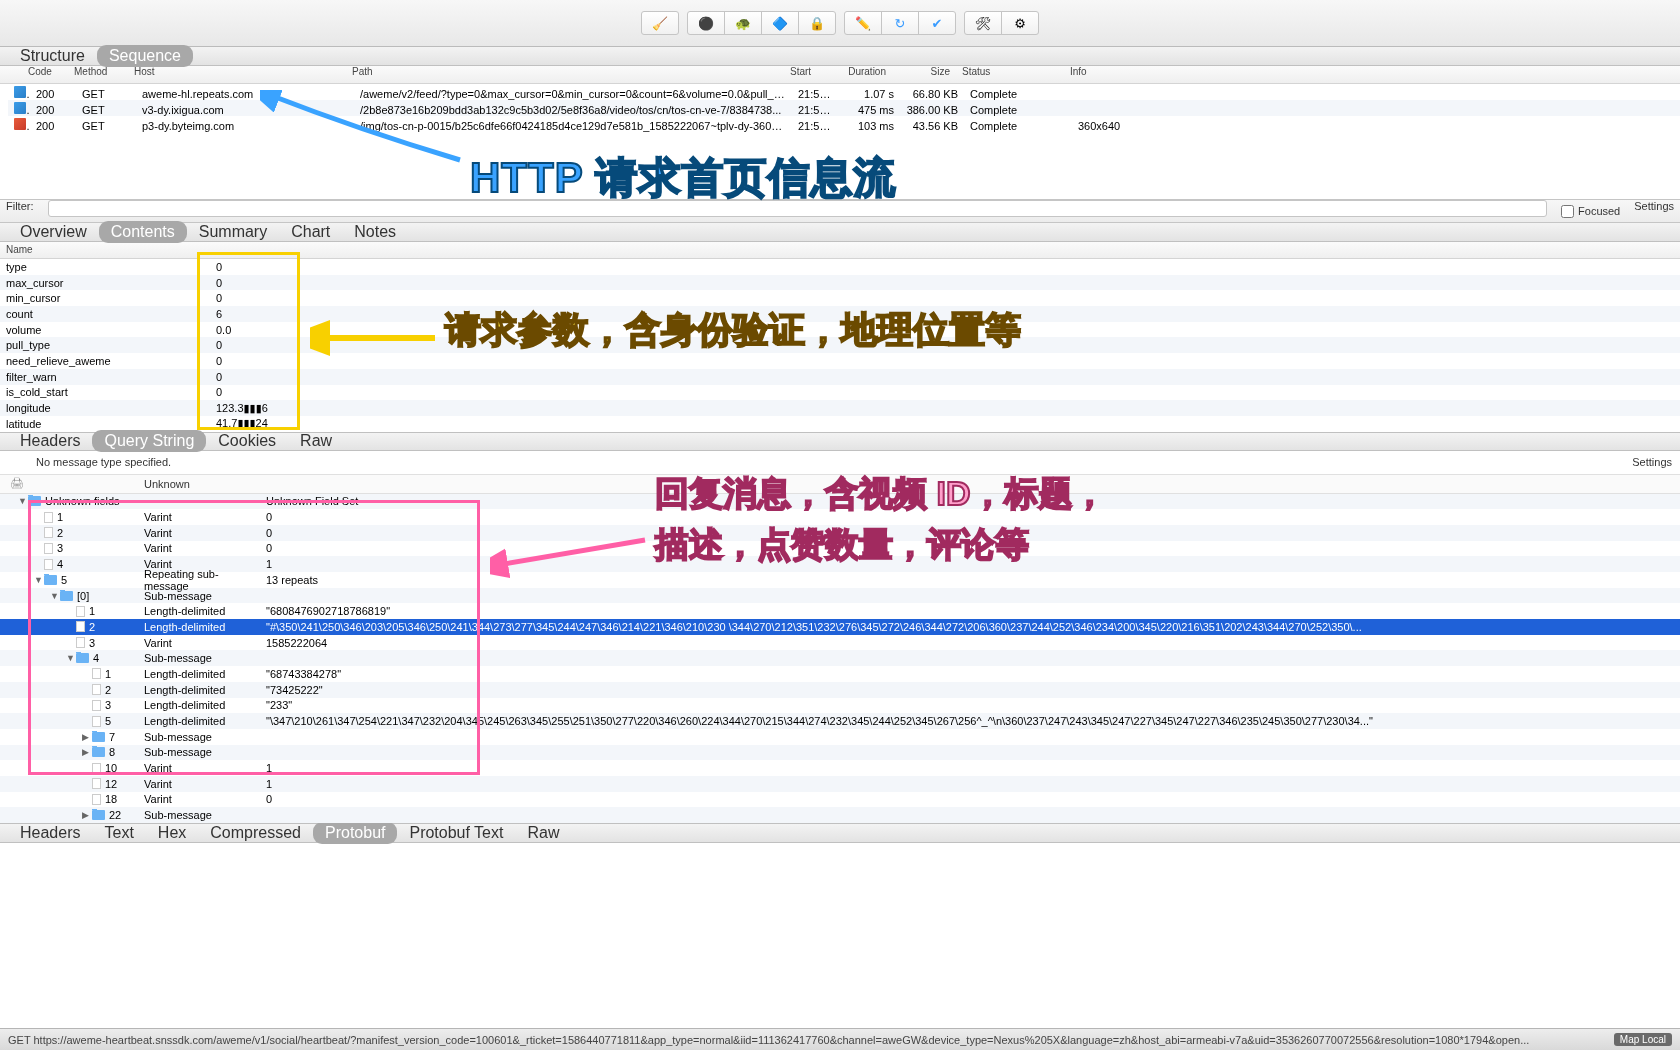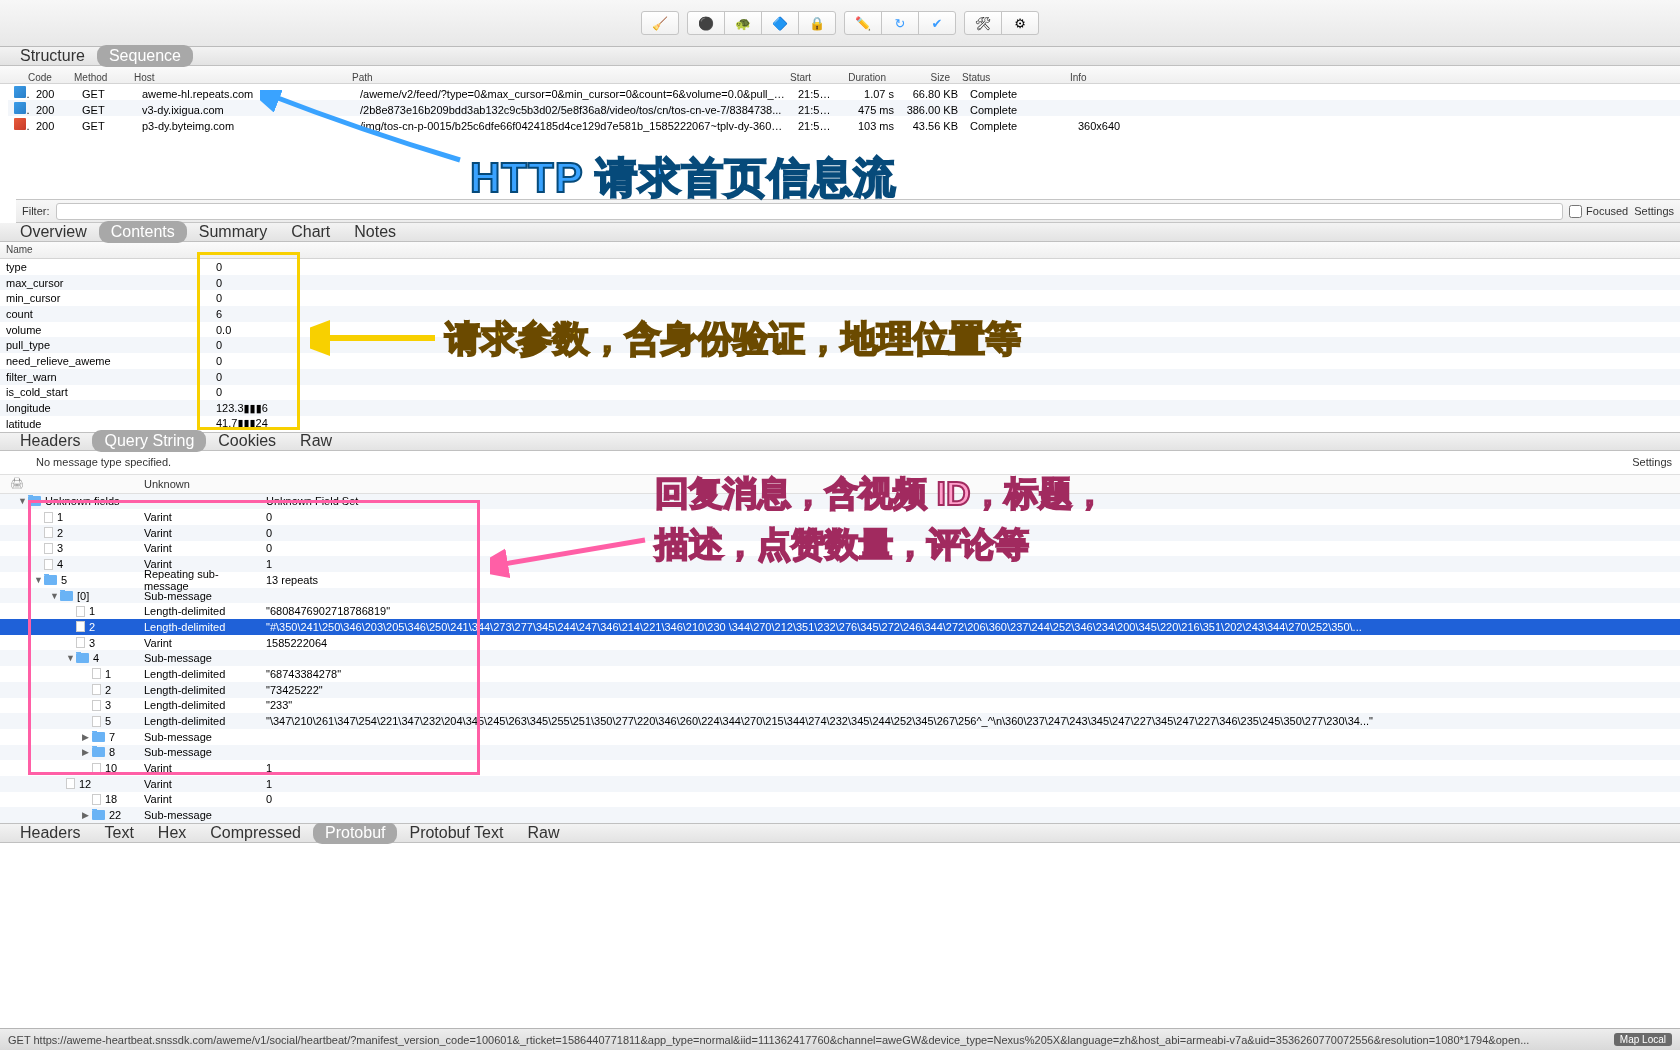--- a/index.html
+++ b/index.html
@@ -9,21 +9,21 @@
 .tool-group { display: flex; gap: 0; }
 .tool-btn { width: 38px; height: 24px; background: linear-gradient(#fff,#f1f1f1); border: 1px solid #c5c5c5; border-radius: 3px; display: flex; align-items: center; justify-content: center; font-size: 13px; }
 .tool-group .tool-btn { border-radius: 0; margin-left: -1px; }
 .tool-group .tool-btn:first-child { border-radius: 3px 0 0 3px; margin-left: 0; }
 .tool-group .tool-btn:last-child { border-radius: 0 3px 3px 0; }
 
 .tabs-row { height: 19px; background: linear-gradient(#f3f3f3,#e3e3e3); border-bottom: 1px solid #c0c0c0; display: flex; align-items: center; padding-left: 8px; }
 .tab { padding: 2px 12px; font-size: 16px; color: #333; border-radius: 9px; }
 .tab.active { background: #a8a8a8; color: #fff; }
 
-.req-header { display: flex; height: 18px; background: linear-gradient(#fbfbfb,#efefef); border-bottom: 1px solid #d4d4d4; align-items: flex-end; }
+.req-header { display: flex; height: 18px; background: linear-gradient(#fbfbfb,#efefef); border-bottom: 1px solid #d4d4d4; align-items: flex-start; }
 .req-header div { padding: 0 6px; color: #444; font-size: 10px; }
 .col-icon { width: 22px; }
 .col-code { width: 46px; }
 .col-method { width: 60px; }
 .col-host { width: 218px; }
 .col-path { width: 438px; }
 .col-start { width: 50px; }
 .col-dur { width: 58px; text-align: right; }
 .col-size { width: 64px; text-align: right; }
 .col-status { width: 108px; }
@@ -33,21 +33,21 @@
 .req-row { display: flex; height: 16px; align-items: flex-end; font-size: 11px; margin-left: 8px; }
 .req-row:nth-child(odd) { background: #fff; }
 .req-row:nth-child(even) { background: #f3f6fa; }
 .req-row.hl { background: #f3f6fa; }
 .req-row div { padding: 0 6px; overflow: hidden; white-space: nowrap; text-overflow: ellipsis; }
 .file-icon { width: 12px; height: 12px; background: linear-gradient(135deg,#3b9ce8,#2a7fc8); border-radius: 1px; display:inline-block; }
 .file-icon.img { background: linear-gradient(135deg,#e85c3b,#c83a2a); }
 
 .req-spacer { height: 67px; }
 
-.filter-bar { height: 24px; background: linear-gradient(#f7f7f7,#ececec); border-top: 1px solid #c5c5c5; border-bottom: 1px solid #c5c5c5; display: flex; align-items: center; padding: 0 6px; gap: 6px; margin-left: 16px; }
+.filter-bar { height: 24px; background: linear-gradient(#f7f7f7,#ececec); border-top: 1px solid #c5c5c5; border-bottom: 1px solid #c5c5c5; display: flex; padding: 0 6px; gap: 14px; }
 .filter-bar label { font-size: 11px; color: #333; }
 .filter-input { flex: 1; height: 17px; border: 1px solid #c5c5c5; border-radius: 3px; background: #fff; padding: 0 4px; }
 .focused-cb { display: flex; align-items: center; gap: 4px; font-size: 11px; color: #333; }
 .settings-link { font-size: 11px; color: #333; }
 
 .detail-tabs { height: 19px; background: linear-gradient(#f3f3f3,#e3e3e3); border-bottom: 1px solid #c0c0c0; display: flex; align-items: center; padding-left: 8px; }
 
 .kv-header { display: flex; height: 17px; background: linear-gradient(#fbfbfb,#efefef); border-bottom: 1px solid #d4d4d4; flex-direction: column; }
 .kv-header div { padding: 2px 6px; color: #444; font-size: 10px; }
 .kv-name { width: 210px; }
@@ -344,21 +344,21 @@
       <div class="tree-col1" style="padding-left:82px"><span class="disclosure">▶</span><span class="folder-icon"></span>8</div>
       <div class="tree-col2">Sub-message</div>
       <div class="tree-col3"></div>
     </div>
     <div class="tree-row">
       <div class="tree-col1" style="padding-left:82px"><span class="disclosure"></span><span class="doc-icon"></span>10</div>
       <div class="tree-col2">Varint</div>
       <div class="tree-col3">1</div>
     </div>
     <div class="tree-row">
-      <div class="tree-col1" style="padding-left:56px"><span class="disclosure"></span><span class="doc-icon"></span>12</div>
+      <div class="tree-col1" style="padding-left:82px"><span class="disclosure"></span><span class="doc-icon"></span>12</div>
       <div class="tree-col2">Varint</div>
       <div class="tree-col3">1</div>
     </div>
     <div class="tree-row">
       <div class="tree-col1" style="padding-left:82px"><span class="disclosure"></span><span class="doc-icon"></span>18</div>
       <div class="tree-col2">Varint</div>
       <div class="tree-col3">0</div>
     </div>
     <div class="tree-row">
       <div class="tree-col1" style="padding-left:82px"><span class="disclosure">▶</span><span class="folder-icon"></span>22</div>
@@ -386,21 +386,21 @@
 <svg class="arrow" style="left:260px;top:90px;" width="210" height="110">
     <defs>
       <marker id="ah-blue" markerWidth="10" markerHeight="10" refX="2" refY="3" orient="auto">
         <path d="M0,0 L0,6 L8,3 z" fill="#3aa3ff"></path>
       </marker>
     </defs>
     <path d="M200,70 Q100,40 10,5" stroke="#3aa3ff" stroke-width="5" fill="none" marker-end="url(#ah-blue)"></path>
   </svg>
 
 <div class="box-yellow" style="left:197px; top:252px; width:103px; height:178px;"></div>
-<div class="annot yellow" style="left:445px; top:315px">请求参数，含身份验证，地理位置等</div>
+<div class="annot yellow" style="left:445px; top:306px">请求参数，含身份验证，地理位置等</div>
 <svg class="arrow" style="left:310px;top:320px;" width="130" height="40">
     <defs>
       <marker id="ah-y" markerWidth="10" markerHeight="10" refX="2" refY="3" orient="auto">
         <path d="M0,0 L0,6 L8,3 z" fill="#f8d000"></path>
       </marker>
     </defs>
     <path d="M125,18 L8,18" stroke="#f8d000" stroke-width="6" fill="none" marker-end="url(#ah-y)"></path>
   </svg>
 
 <div class="box-pink" style="left:28px; top:500px; width:452px; height:275px;"></div>

